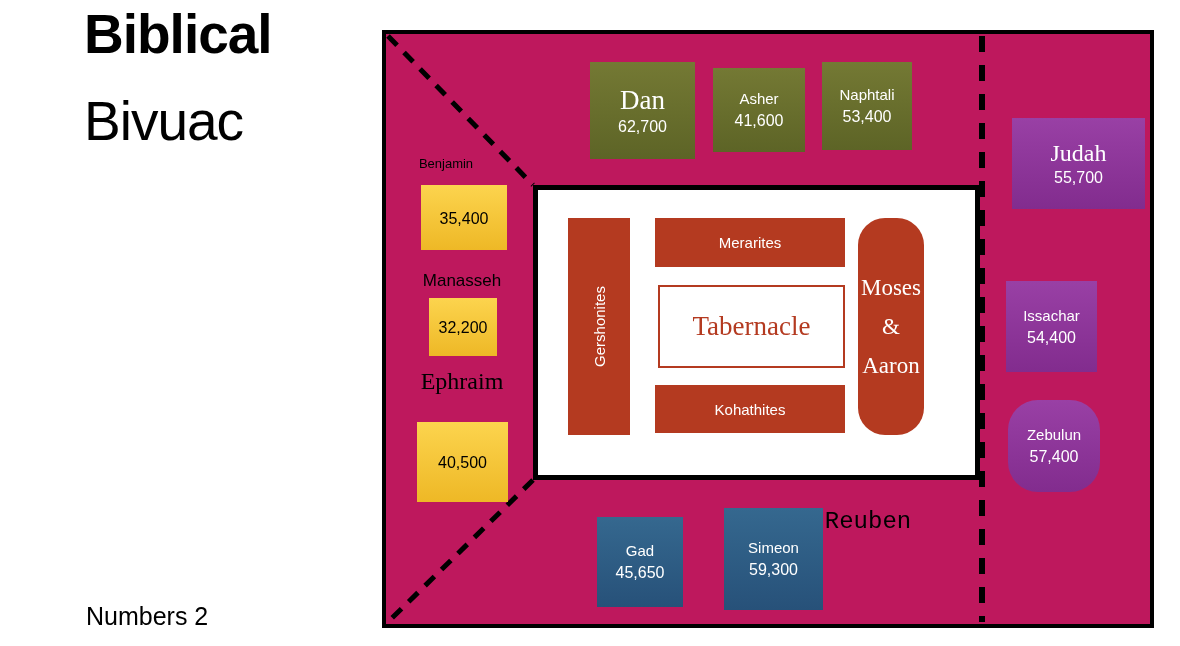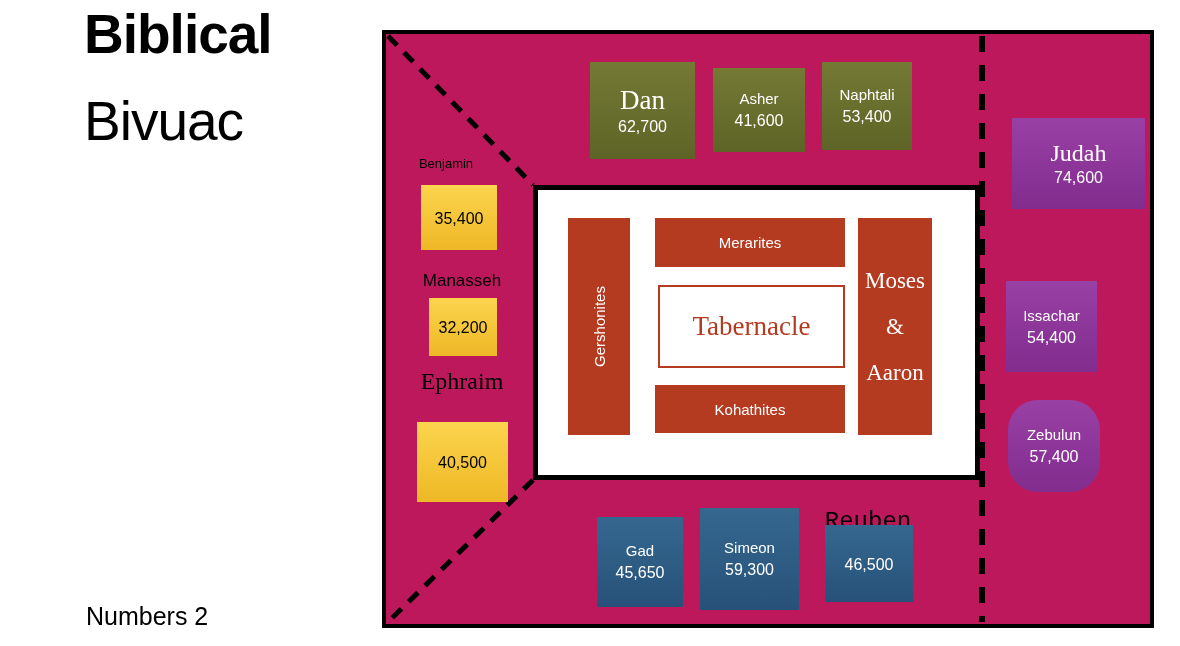--- a/index.html
+++ b/index.html
@@ -59,38 +59,38 @@
   .naphtali { left: 436px; top: 28px;  width: 90px;  height: 88px; }
 
   
   .judah    { left: 602px; top: 84px;  width: 133px; height: 91px; margin-left: 24px; }
   .issachar { left: 620px; top: 247px; width: 91px;  height: 91px; }
   .zebulun  { left: 622px; top: 366px; width: 92px;  height: 92px; border-radius: 30px; }
 
   
   .side-label { position: absolute; text-align: center; color: #000; }
   .benjamin-label { left: 10px; top: 122px; width: 100px; font-size: 13px; }
-  .benjamin-box   { left: 35px; top: 151px; width: 76px; height: 65px; }
+  .benjamin-box   { left: 35px; top: 151px; width: 86px; height: 65px; }
   .manasseh-label { left: 26px; top: 237px; width: 100px; font-size: 17px; }
   .manasseh-box   { left: 43px; top: 264px; width: 68px; height: 58px; }
   .ephraim-label  { left: 16px; top: 334px; width: 120px; font-family: "Liberation Serif", "DejaVu Serif", serif; font-size: 24px; }
   .ephraim-box    { left: 31px; top: 376px; width: 91px; height: 80px; margin-top: 12px; }
 
   
   .gad          { left: 211px; top: 483px; width: 86px; height: 90px; text-align: center; }
-  .simeon       { left: 314px; top: 474px; width: 99px; height: 102px; }
+  .simeon       { left: 338px; top: 474px; width: 99px; height: 102px; }
   .reuben-label { left: 432px; top: 474px; width: 100px; font-family: Liberation Mono, monospace; font-size: 24px; }
   .reuben-box   { left: 439px; top: 491px; width: 88px; height: 77px; }
 
   
   .bar { position: absolute; display: flex; align-items: center; justify-content: center; color: #fff; text-align: center; }
   .gershonites { left: 30px;  top: 28px;  width: 62px;  height: 217px; }
   .merarites   { left: 117px; top: 28px;  width: 190px; height: 49px; font-size: 15px; }
   .kohathites  { left: 117px; top: 195px; width: 190px; height: 48px; font-size: 15px; }
-  .moses       { left: 320px; top: 28px;  width: 74px;  height: 217px; flex-direction: column; gap: 20px; }
+  .moses       { left: 320px; top: 28px;  width: 66px;  height: 217px; flex-direction: column; gap: 13px; border-radius: 27px; }
   .moses div   { font-family: "Liberation Serif", "DejaVu Serif", serif; font-size: 23px; }
   .vtext { transform: rotate(-90deg); white-space: nowrap; font-size: 15px; }
 
   .tabernacle {
     position: absolute; left: 120px; top: 95px; width: 187px; height: 83px;
     background: #fff; border: 2px solid #b43a20; box-sizing: border-box;
     display: flex; align-items: center; justify-content: center;
     color: #b43a20; font-family: "Liberation Serif", "DejaVu Serif", serif; font-size: 27px;
   }
 </style>
@@ -122,21 +122,21 @@
       <div class="name-sm">Asher</div>
       <div class="count">41,600</div>
     </div>
     <div class="box olive naphtali">
       <div class="name-sm">Naphtali</div>
       <div class="count">53,400</div>
     </div>
 
     <div class="box purple judah">
       <div class="name-md">Judah</div>
-      <div class="count">74,600</div>
+      <div class="count">55,700</div>
     </div>
     <div class="box purple issachar">
       <div class="name-sm">Issachar</div>
       <div class="count">54,400</div>
     </div>
     <div class="box purple zebulun">
       <div class="name-sm">Zebulun</div>
       <div class="count">57,400</div>
     </div>
 
@@ -155,23 +155,20 @@
 
     <div class="box blue gad">
       <div class="name-sm">Gad</div>
       <div class="count">45,650</div>
     </div>
     <div class="box blue simeon">
       <div class="name-sm">Simeon</div>
       <div class="count">59,300</div>
     </div>
     <div class="side-label reuben-label">Reuben</div>
-    <div class="box blue reuben-box">
-      <div class="count">46,500</div>
-    </div>
 
     <div class="inner-box">
       <div class="bar brick gershonites">
         <span class="vtext">Gershonites</span>
       </div>
       <div class="bar brick merarites">
         <span>Merarites</span>
       </div>
       <div class="tabernacle">
         <span>Tabernacle</span>

